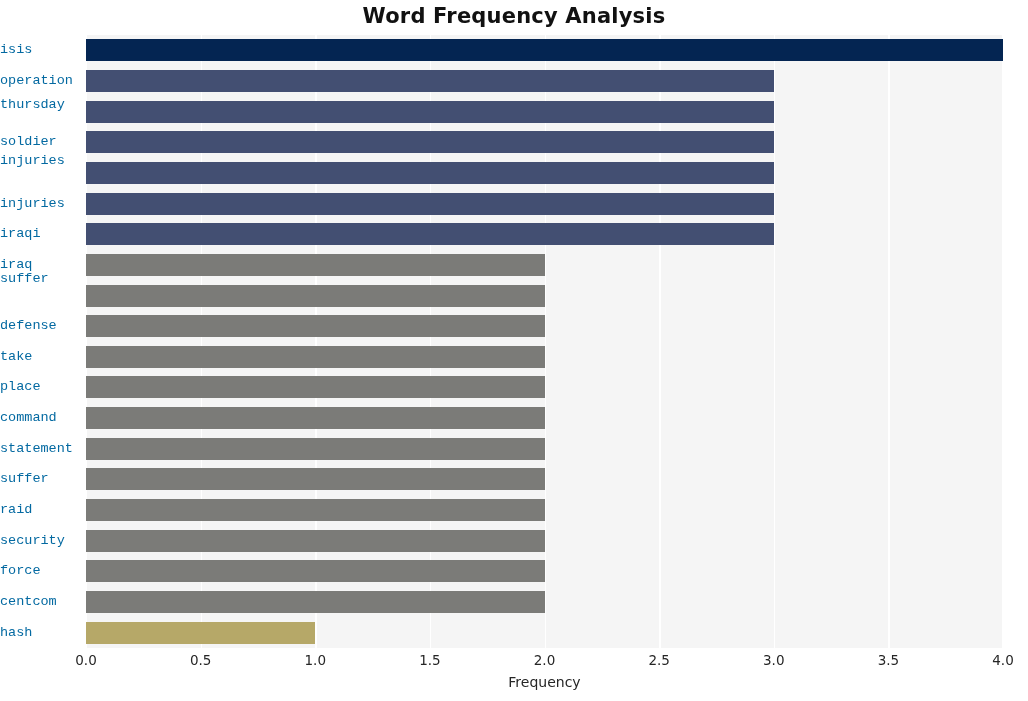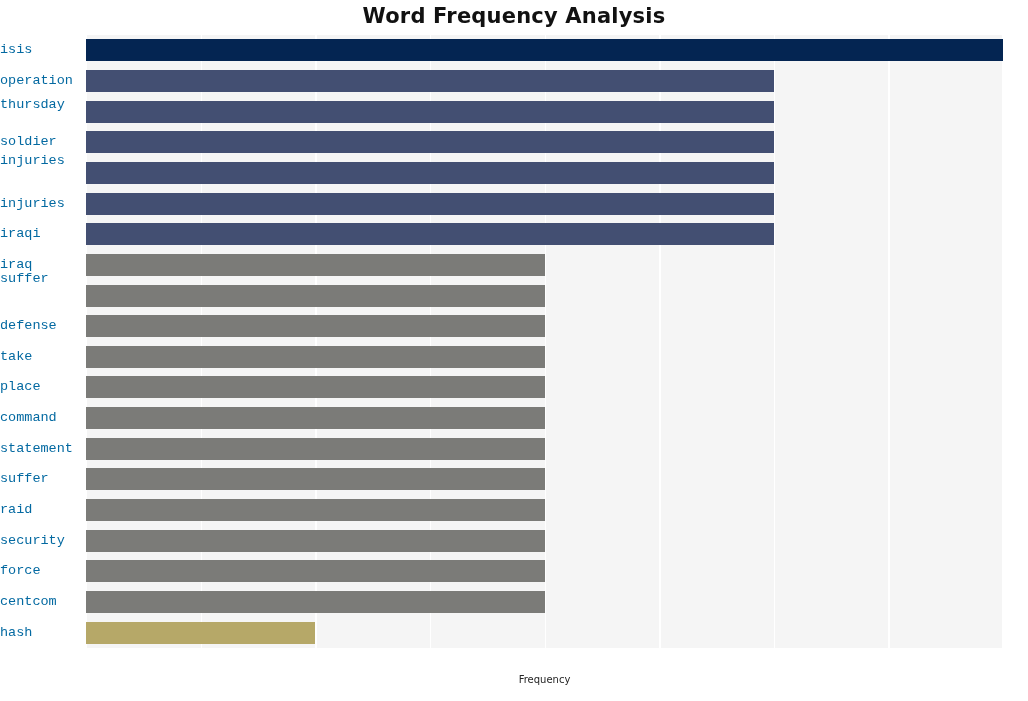--- a/index.html
+++ b/index.html
@@ -97,21 +97,21 @@
     white-space: nowrap;
     font-family: "DejaVu Sans", sans-serif;
   }
 
   #x-axis-label {
     position: absolute;
     left: 86px;
     top: 674px;
     width: 917px;
     text-align: center;
-    font-size: 10px;
+    font-size: 14px;
     color: #262626;
     font-family: "DejaVu Sans", sans-serif;
   }
 </style>
 </head>
 <body>
 
 <div id="figure">
 
   <div id="title">Word Frequency Analysis</div>
@@ -167,16 +167,27 @@
       <div class="y-tick-label" style="top: 345.475px;">place</div>
       <div class="y-tick-label" style="top: 376.125px;">command</div>
       <div class="y-tick-label" style="top: 406.775px;">statement</div>
       <div class="y-tick-label" style="top: 437.425px;">suffer</div>
       <div class="y-tick-label" style="top: 468.075px;">raid</div>
       <div class="y-tick-label" style="top: 498.725px;">security</div>
       <div class="y-tick-label" style="top: 529.375px;">force</div>
       <div class="y-tick-label" style="top: 560.025px;">centcom</div>
       <div class="y-tick-label" style="top: 590.675px;">hash</div>
     </div>
+  <div id="x-tick-labels">
+      <div class="x-tick-label" style="left: 0px;">0.0</div>
+      <div class="x-tick-label" style="left: 114.625px;">0.5</div>
+      <div class="x-tick-label" style="left: 229.25px;">1.0</div>
+      <div class="x-tick-label" style="left: 343.875px;">1.5</div>
+      <div class="x-tick-label" style="left: 458.5px;">2.0</div>
+      <div class="x-tick-label" style="left: 573.125px;">2.5</div>
+      <div class="x-tick-label" style="left: 687.75px;">3.0</div>
+      <div class="x-tick-label" style="left: 802.375px;">3.5</div>
+      <div class="x-tick-label" style="left: 917px;">4.0</div>
+    </div>
 
   <div id="x-axis-label">Frequency</div>
 
 </div>
 
 </body></html>

